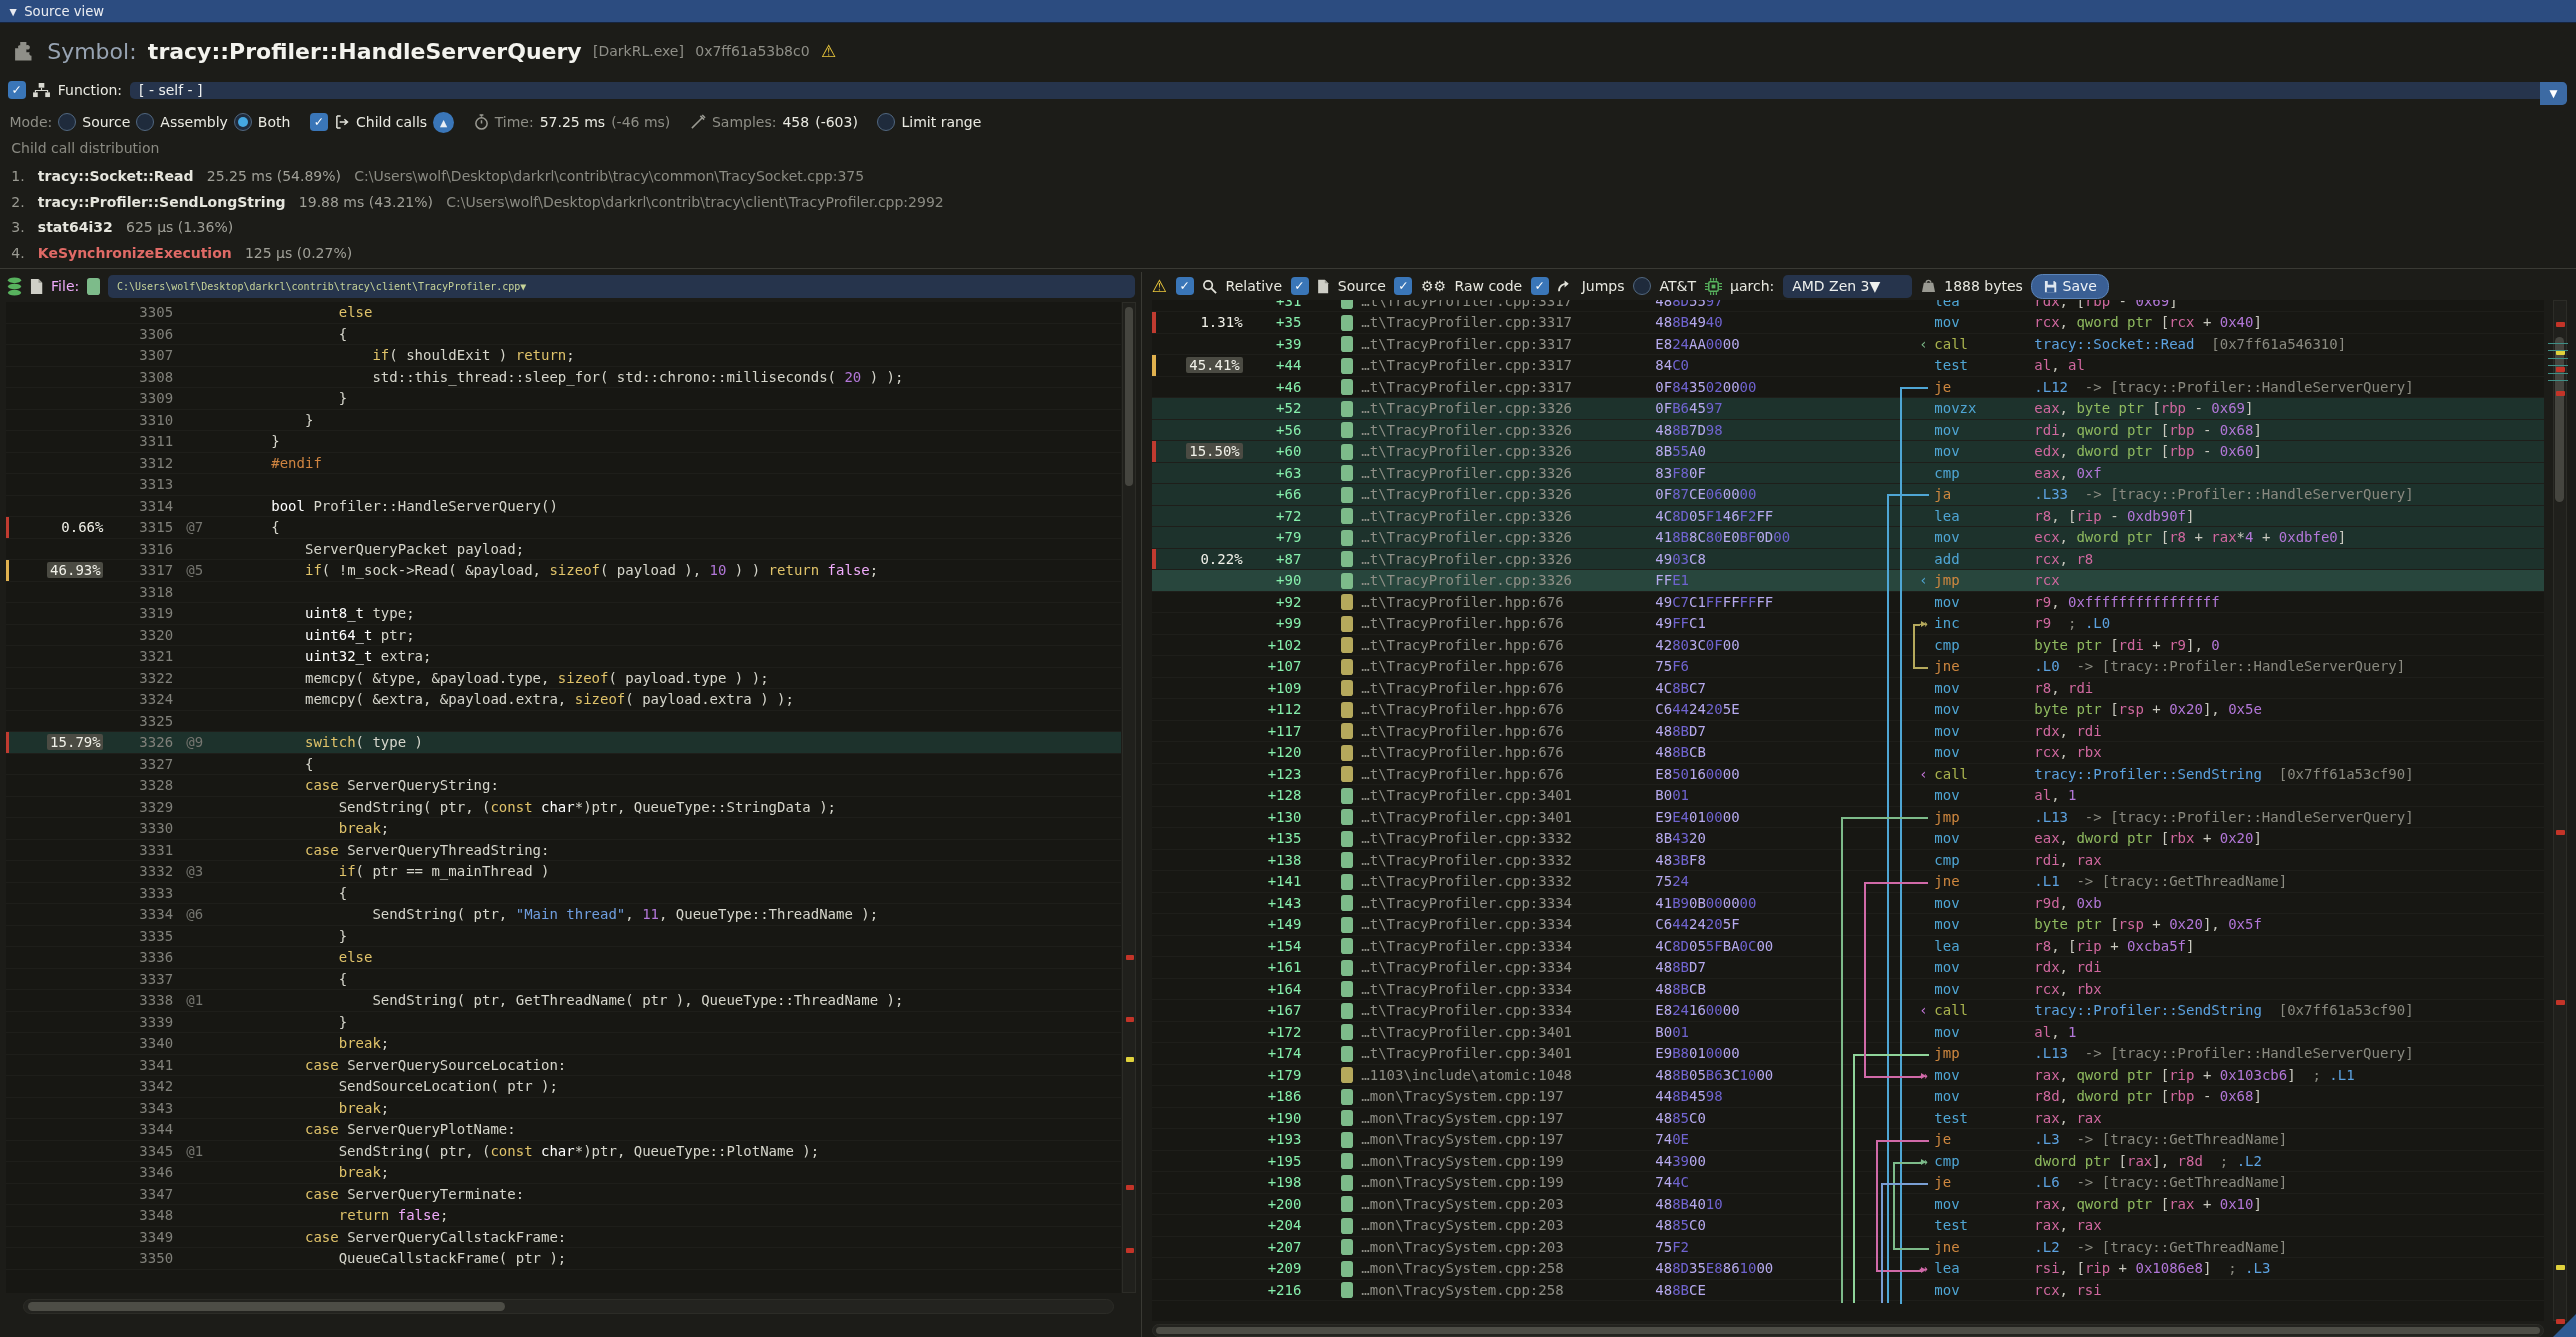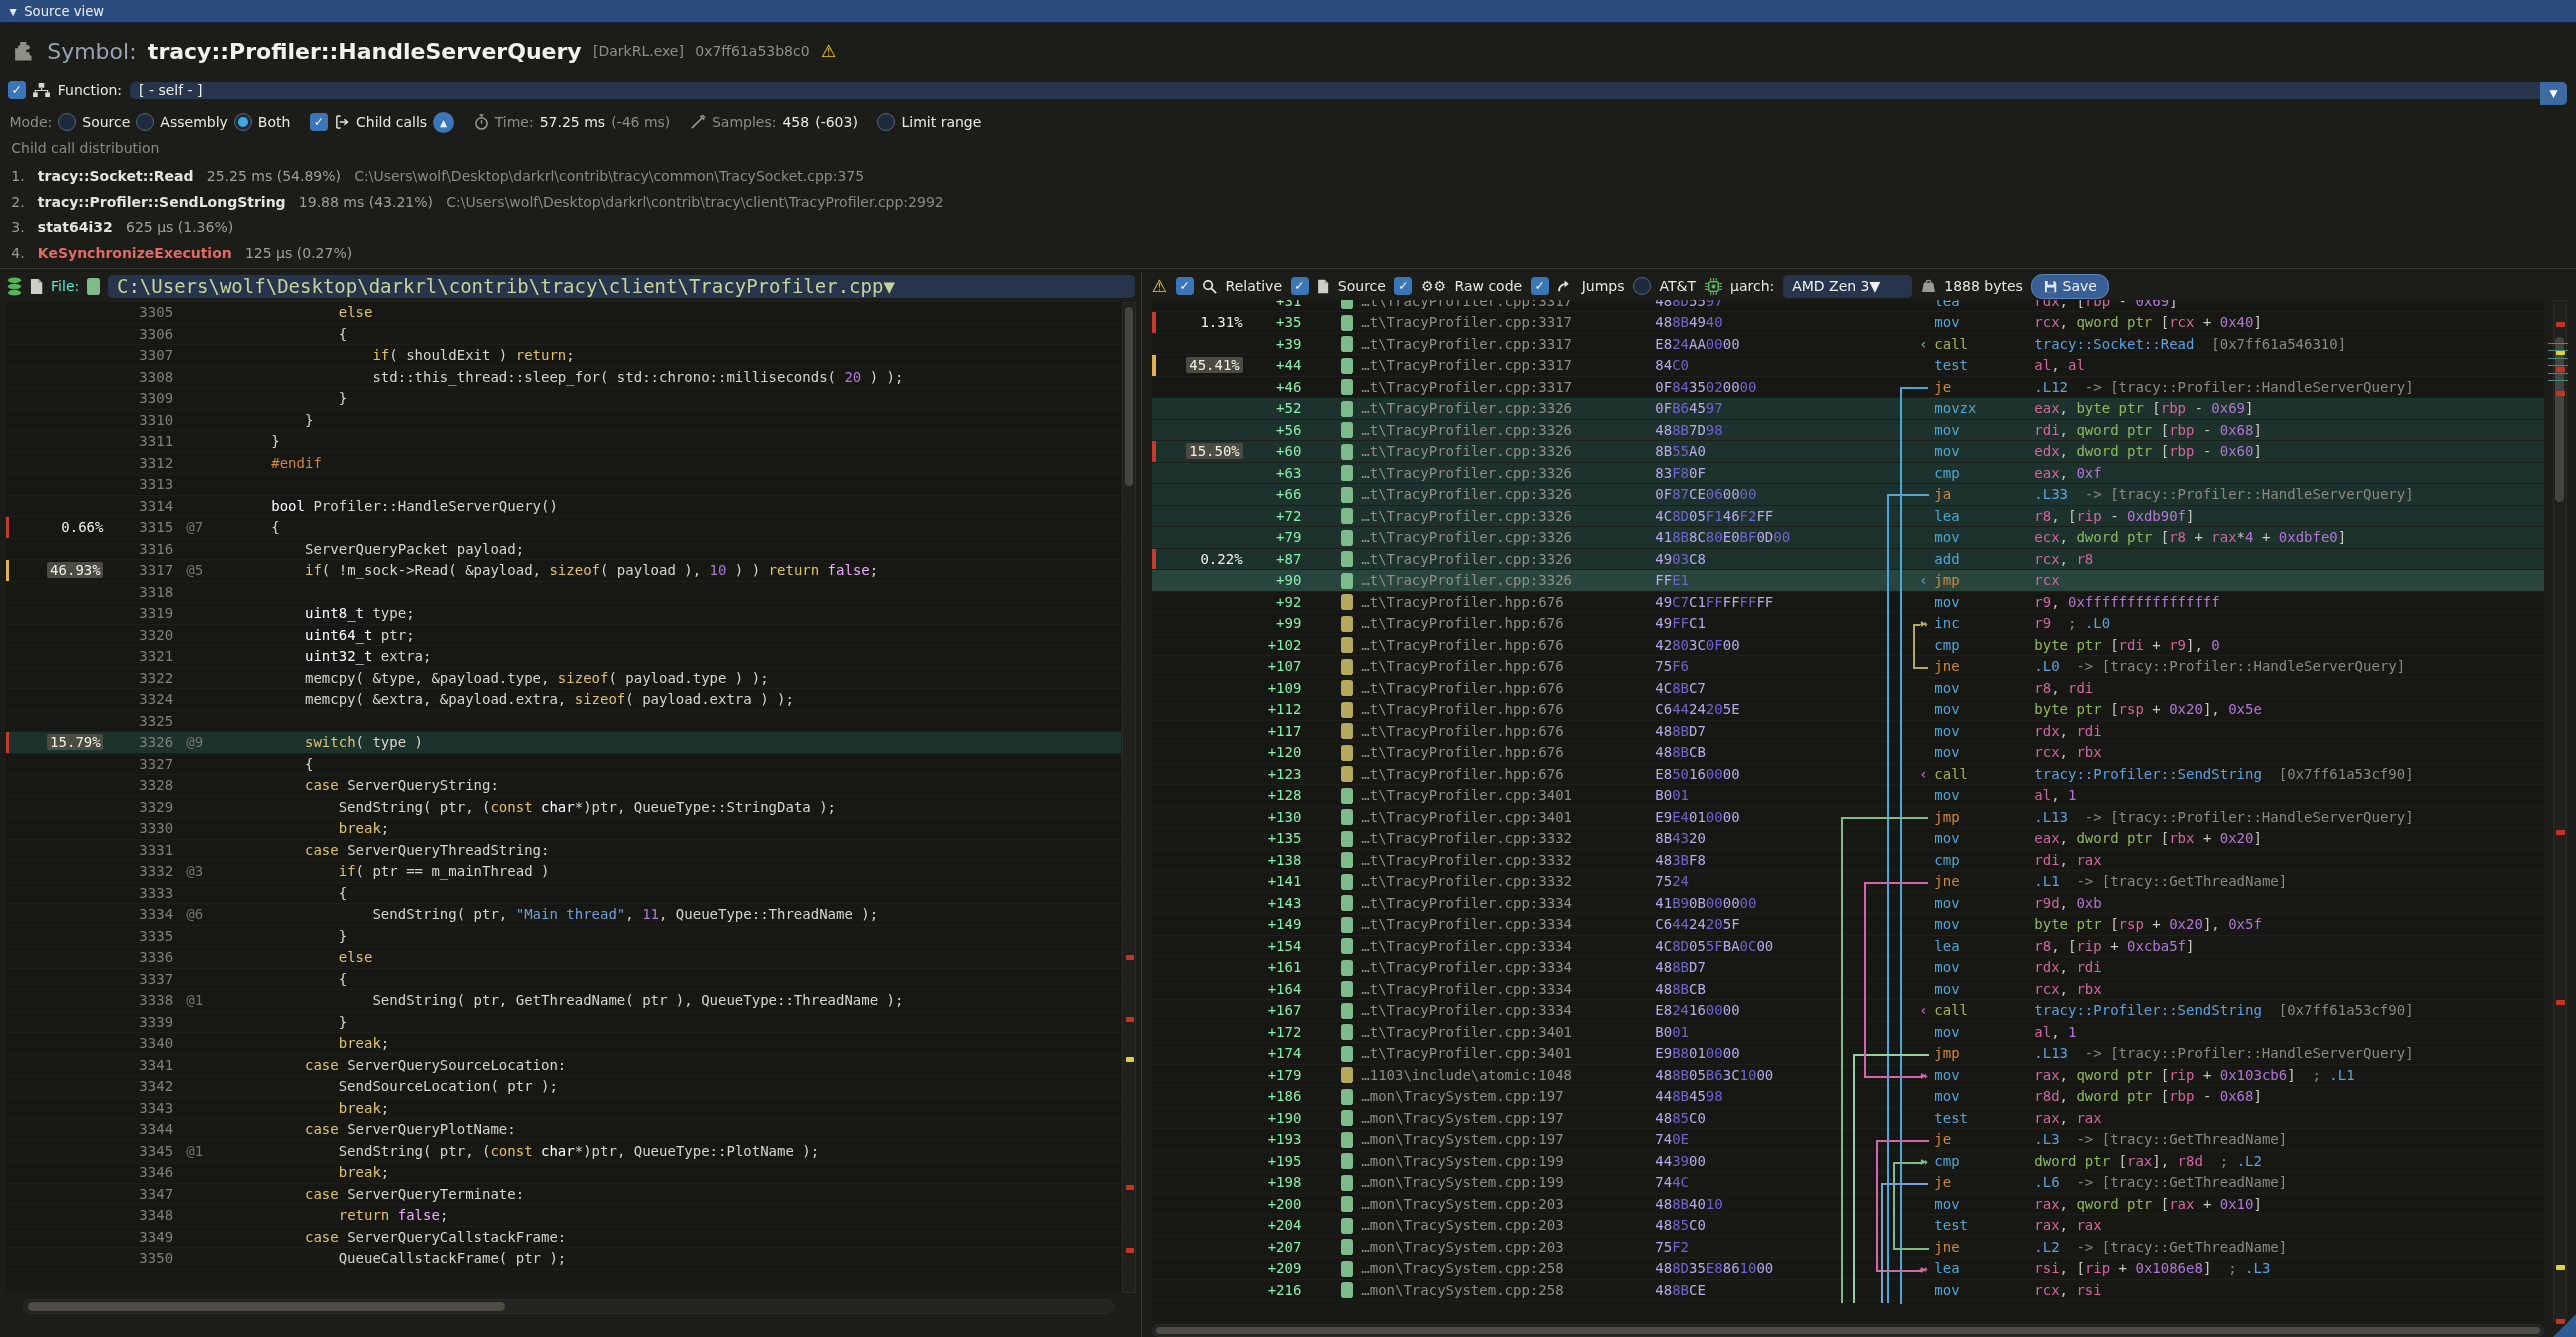--- a/index.html
+++ b/index.html
@@ -41,24 +41,24 @@
   .cc-name.red{color:#e06a66;}
   .cc-time{color:#a0a098;}
   .cc-path{color:#8b8b83;}
   .hdiv{position:absolute;left:0;right:0;height:0.9px;background:#3a3a34;}
   
   .left-pane{position:absolute;left:0;top:272px;width:1139px;bottom:0;}
   .right-pane{position:absolute;left:1148px;top:272px;right:7.6px;bottom:0;}
   .vsep{position:absolute;left:1141px;top:272px;bottom:0;width:0.9px;background:#3a3a34;}
   
   .file-bar{position:absolute;left:5.7px;top:1.9px;right:3.8px;height:24.6px;display:flex;align-items:center;gap:7.6px;font-size:14px;}
-  .file-label{color:#5eead4;}
+  .file-label{color:#f0abfc;}
   .swatch{width:13.2px;height:17px;border-radius:2.8px;background:#7dbb8a;}
   .file-combo{position:relative;flex:1;height:23px;background:#26344c;border-radius:4.7px;display:flex;align-items:center;
-              padding:0 28px 0 9.4px;color:#c6d398;font-family:"DejaVu Sans Mono",monospace;font-size:19px;}
+              padding:0 28px 0 9.4px;color:#c6d398;font-family:"DejaVu Sans Mono",monospace;font-size:10px;}
   
   .code-area{position:absolute;left:5.7px;top:30px;width:1115px;height:991px;overflow:hidden;background:#171713;
              font-family:"DejaVu Sans Mono",monospace;font-size:14px;}
   .srow{display:flex;height:21.5px;line-height:21.5px;white-space:pre;border-bottom:0.9px solid #1e1e1a;box-sizing:border-box;position:relative;}
   .srow.hl{background:#1d322c;}
   .sbar{width:3.8px;flex:0 0 3.8px;}
   .spct{flex:0 0 94px;text-align:right;padding-right:7.6px;color:#f1f1e9;}
   .spct .chip{background:#4b4b43;padding:0 2.8px;border-radius:1.9px;margin-left:28px;}
   .slnum{flex:0 0 62px;text-align:right;color:#80807a;}
   .sip{flex:0 0 45px;padding-left:13.2px;color:#767670;}

